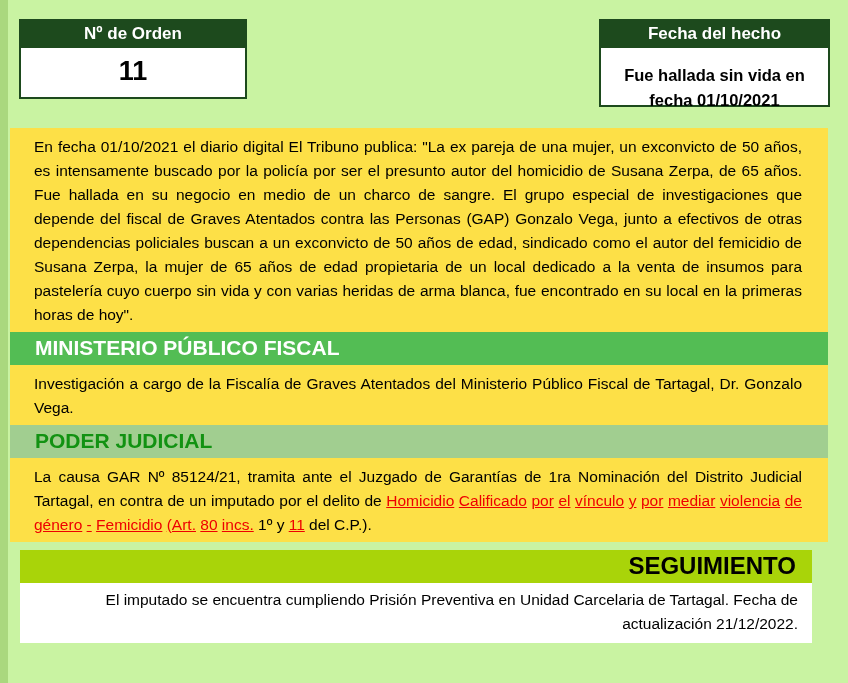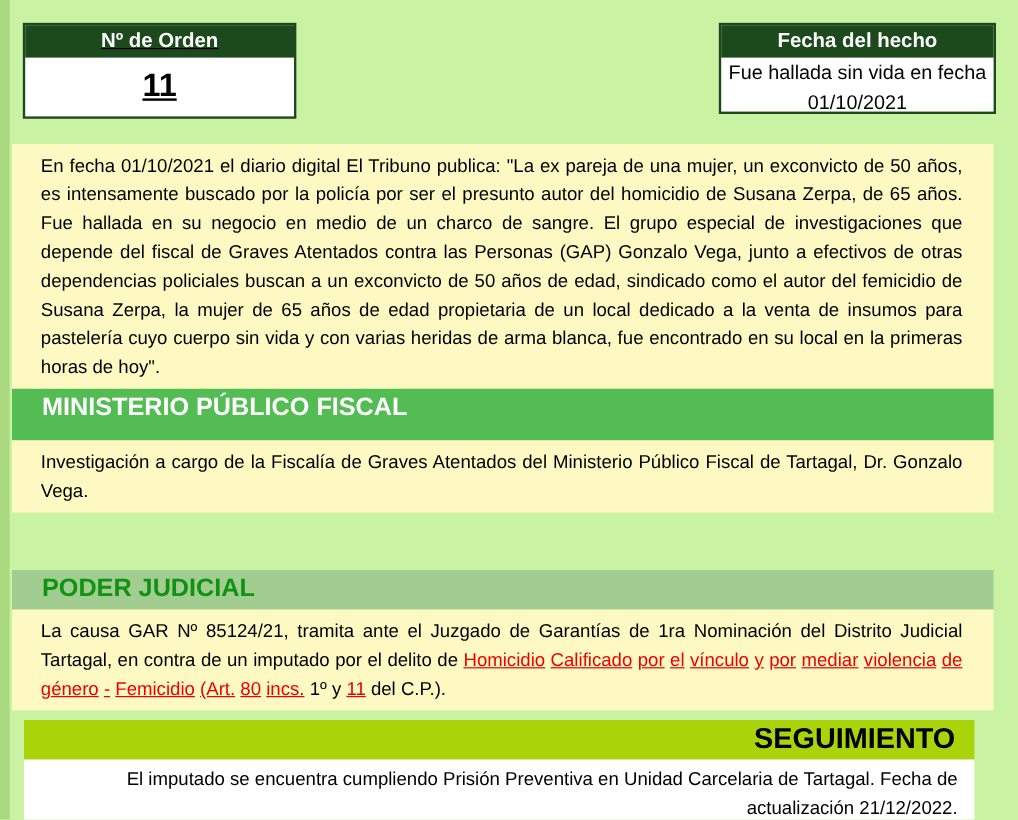--- a/index.html
+++ b/index.html
@@ -18,58 +18,57 @@
   
   .topbar {
     margin: 19px 18px 0 19px;
     display: flex; justify-content: space-between;
   }
   .infobox {
     box-sizing: border-box;
     border: 2px solid #1d4a1d;
     background: #ffffff;
   }
-  .infobox.order { width: 228px; height: 80px; text-decoration: underline; }
-  .infobox.date  { width: 231px; height: 76px; }
+  .infobox.order { width: 228px; height: 80px; }
+  .infobox.date  { width: 231px; height: 88px; }
   .infobox .hd {
     background: #1d4a1d; color: #ffffff;
     font-weight: bold; font-size: 17px;
     text-align: center; padding: 3px 0 4px 0;
   }
   .order-val {
     font-size: 27px; font-weight: bold; color: #000;
     text-align: center; padding-top: 8px;
   }
   .date-val {
-    font-size: 16.5px; font-weight: normal; color: #000;
-    text-align: center; line-height: 25px; padding-top: 1px;
+    font-size: 16.5px; font-weight: bold; color: #000;
+    text-align: center; line-height: 25px; padding-top: 15px;
   }
   
   .main { margin: 21px 20px 0 10px; }
   .bar {
     font-weight: bold;
   }
   .bar-prensa {
     background: #27792a; border-top: 4px solid #1c5520;
     color: #fdfdf0; font-size: 22px;
     padding: 4px 0 5px 25px;
   }
   .bar-fiscal {
     background: #53bd54;
     color: #ffffff; font-size: 21px;
-    padding: 4px 0 15px 25px;
+    padding: 4px 0 5px 25px;
   }
   .bar-judicial {
     background: #a1ce90;
     color: #129212; font-size: 21px;
     padding: 4px 0 5px 25px;
-    margin-top: 48px;
   }
   .white {
-    background: #fef9c3; color: #000000;
+    background: #fde047; color: #000000;
     font-size: 15.5px; line-height: 24px;
     text-align: justify;
     padding: 7px 26px 5px 24px;
   }
   .hl {
     color: #ee0000; font-weight: normal; text-decoration: underline;
   }
   
   .seg-block { margin: 8px 36px 12px 20px; }
   .bar-seg {

